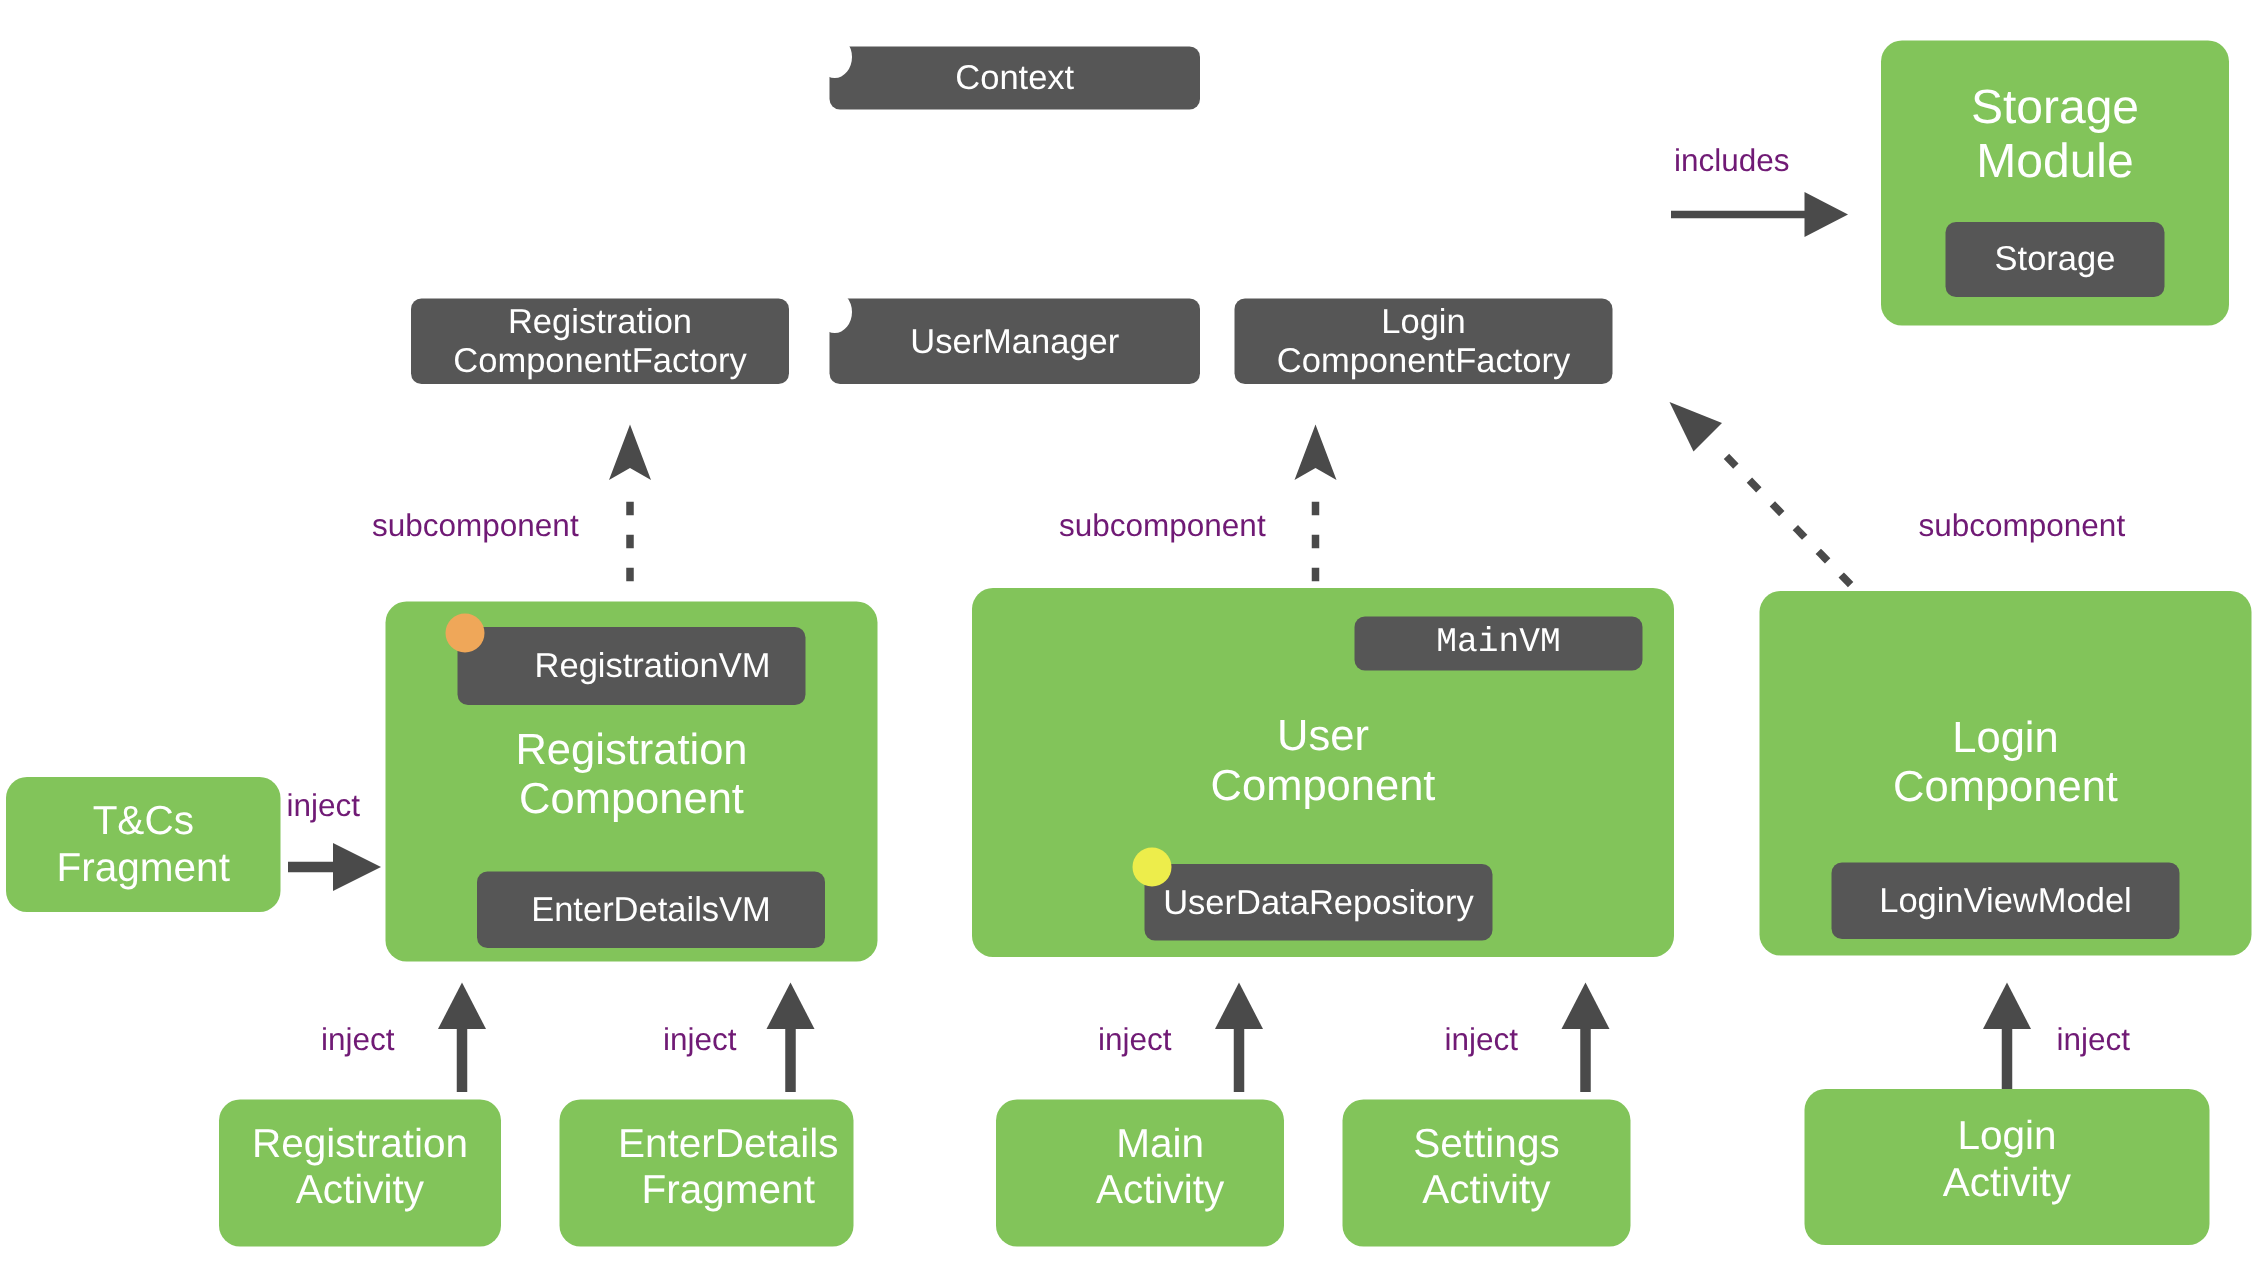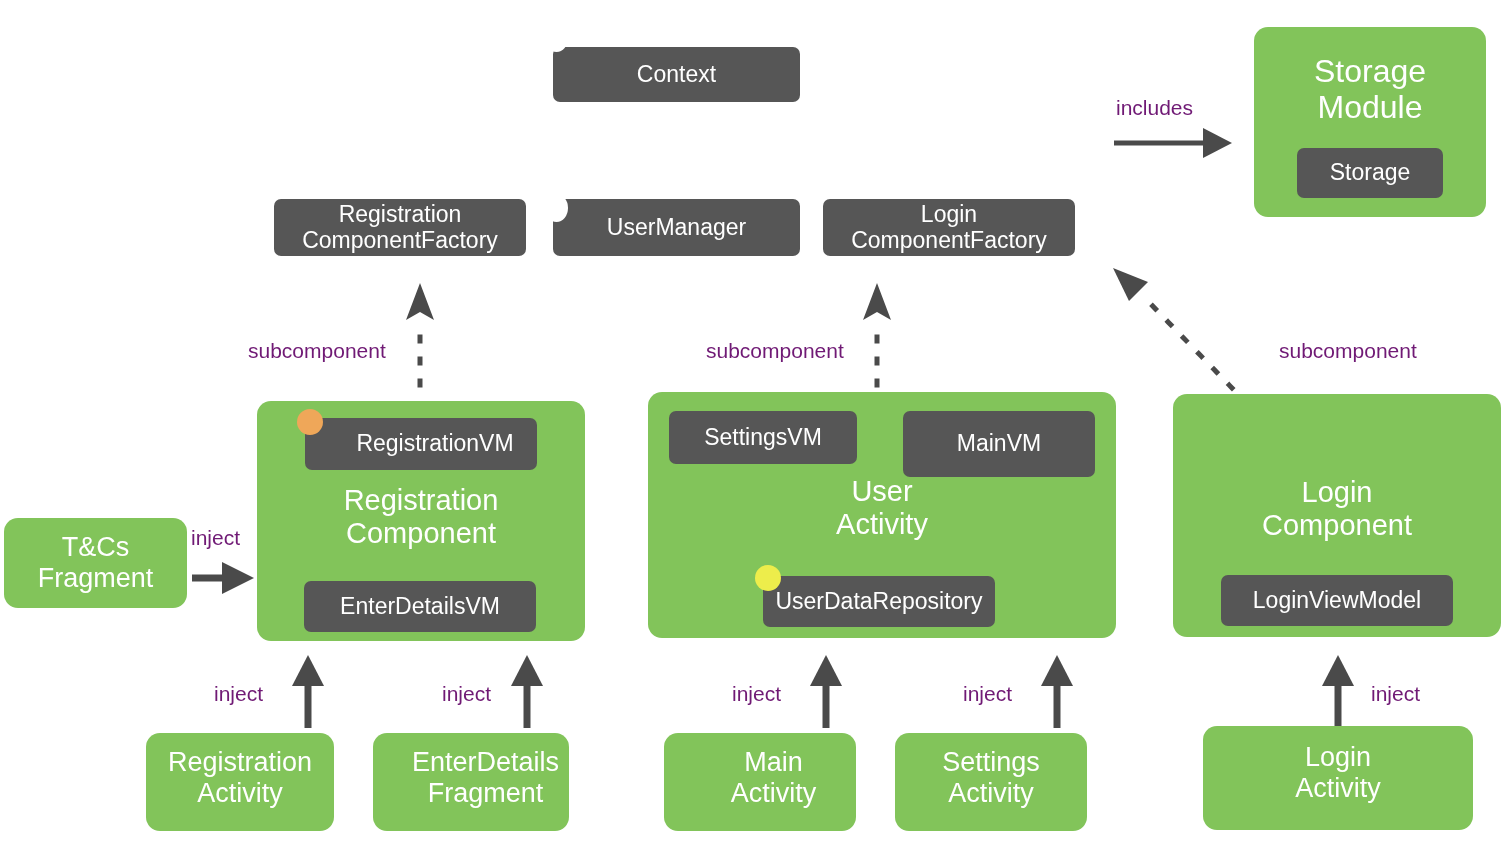--- a/index.html
+++ b/index.html
@@ -135,21 +135,21 @@
       <line x1="1057" y1="728" x2="1057" y2="680" stroke="#4A4A4A" stroke-width="7"></line>
       <path d="M1041,686 L1057,655 L1073,686 z" fill="#4A4A4A"></path>
     </g>
     <g>
       <line x1="1338" y1="728" x2="1338" y2="680" stroke="#4A4A4A" stroke-width="7"></line>
       <path d="M1322,686 L1338,655 L1354,686 z" fill="#4A4A4A"></path>
     </g>
   </svg>
 
   <span class="dot dot-white" style="left:545px; top:24px;"></span>
-  <div class="gray-box" style="left:553px; top:47px; width:247px; height:55px;text-align:center;">Context</div>
+  <div class="gray-box" style="left:553px; top:31px; width:247px; height:42px;text-align:center;">Context</div>
 
   <div class="gray-box" style="left:274px; top:199px; width:252px; height:57px; white-space:pre-line;">Registration
 ComponentFactory</div>
 
   <span class="dot dot-white" style="left:545px; top:194px;"></span>
   <div class="gray-box" style="left:553px; top:199px; width:247px; height:57px;">UserManager</div>
 
   <div class="gray-box" style="left:823px; top:199px; width:252px; height:57px; white-space:pre-line;">Login
 ComponentFactory</div>
 
@@ -164,28 +164,27 @@
   <span class="edge-label" style="left:248px; top:339px;">subcomponent</span>
   <span class="edge-label" style="left:706px; top:339px;">subcomponent</span>
   <span class="edge-label" style="left:1279px; top:339px;">subcomponent</span>
 
   <div class="green-box" style="left:257px; top:401px; width:328px; height:240px;">
     <div class="comp-title" style="top:83px; font-size:29px;">Registration
 Component</div>
   </div>
   <span class="dot dot-orange" style="left:297px; top:409px;"></span>
   <div class="gray-box" style="left:305px; top:418px; width:232px; height:52px;padding-left:28px;">RegistrationVM</div>
-  <div class="gray-box" style="left:304px; top:581px; width:232px; height:51px;">EnterDetailsVM</div>
+  <div class="gray-box" style="left:318px; top:581px; width:232px; height:51px;">EnterDetailsVM</div>
 
   <div class="green-box" style="left:648px; top:392px; width:468px; height:246px;">
     <div class="comp-title" style="top:83px; font-size:29px;">User
-Activity</div>
-  </div>
-  <div class="gray-box" style="left:669px; top:411px; width:188px; height:53px;">SettingsVM</div>
-  <div class="gray-box" style="left:903px; top:411px; width:192px; height:66px;">MainVM</div>
+Component</div>
+  </div>
+  <div class="gray-box" style="left:903px; top:411px; width:192px; height:36px;font-family:Liberation Mono, monospace;">MainVM</div>
   <span class="dot dot-yellow" style="left:755px; top:565px;"></span>
   <div class="gray-box" style="left:763px; top:576px; width:232px; height:51px;">UserDataRepository</div>
 
   <div class="green-box" style="left:1173px; top:394px; width:328px; height:243px;">
     <div class="comp-title" style="top:82px; font-size:29px;">Login
 Component</div>
   </div>
   <div class="gray-box" style="left:1221px; top:575px; width:232px; height:51px;">LoginViewModel</div>
 
   <div class="green-box" style="left:4px; top:518px; width:183px; height:90px;">

